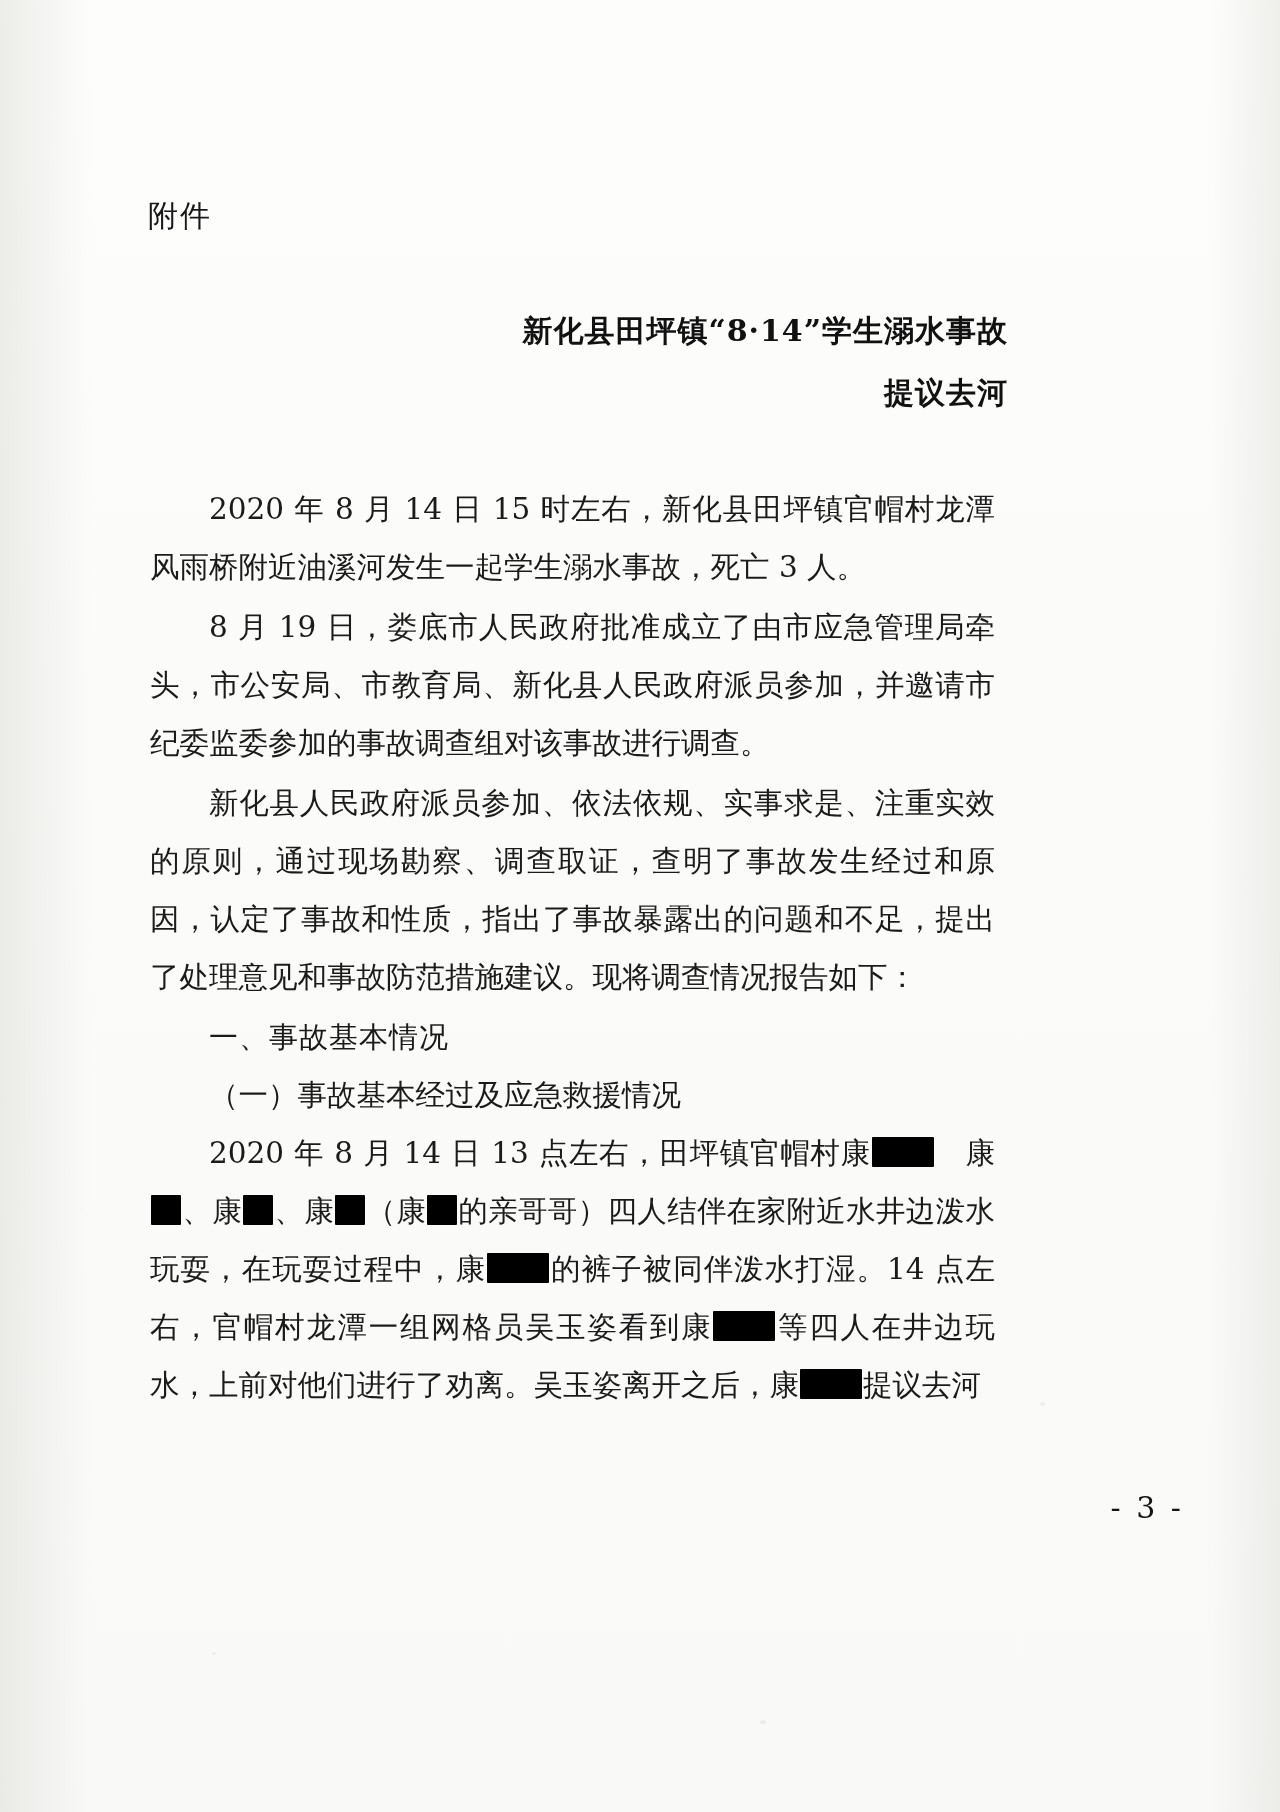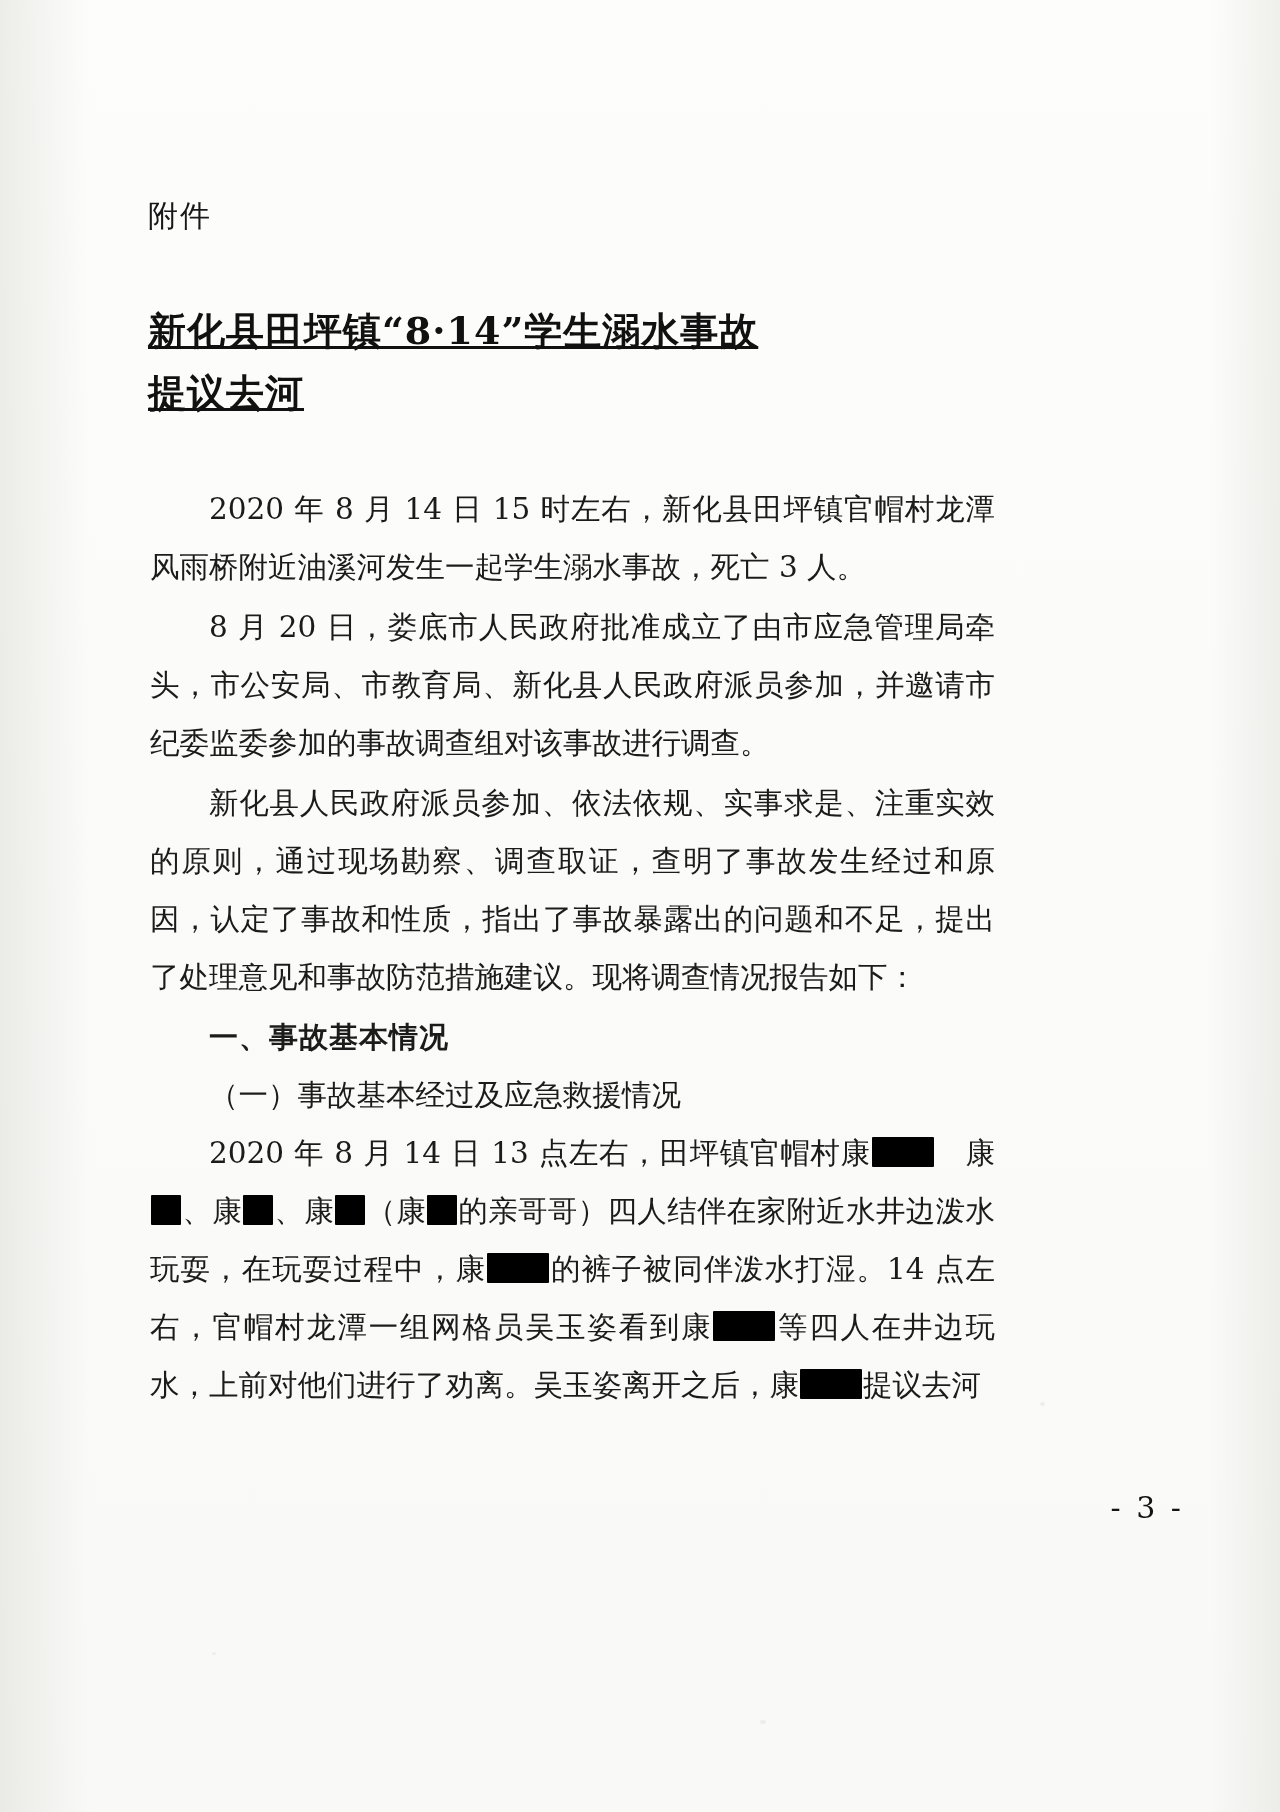--- a/index.html
+++ b/index.html
@@ -51,28 +51,27 @@
     letter-spacing: 2px;
     font-family: "DejaVu Sans", "Liberation Sans", sans-serif;
     color: #18181a;
   }
 
   .doc-title {
     position: absolute;
     left: 148px;
     top: 300px;
     width: 860px;
-    text-align: left;
-    font-size: 38px;
+    text-align: right;
+    font-size: 30px;
     font-weight: bold;
     line-height: 62px;
     letter-spacing: 1px;
     color: #111;
     font-family: "DejaVu Serif", "Liberation Serif", serif;
-    text-decoration: underline;
   }
   .doc-title .line2 {
     display: block;
   }
 
   .body-text {
     position: absolute;
     left: 150px;
     top: 480px;
     width: 845px;
@@ -84,21 +83,21 @@
   }
 
   .para {
     margin: 0 0 2px 0;
     text-indent: 59px;
   }
 
   .section-heading {
     margin: 0;
     text-indent: 59px;
-    font-weight: bold;
+    font-weight: normal;
     letter-spacing: 1px;
     font-family: "DejaVu Sans", "Liberation Sans", sans-serif;
     font-size: 29px;
   }
 
   .subsection-heading {
     margin: 0;
     text-indent: 59px;
   }
 
@@ -140,21 +139,21 @@
 
   <div class="attachment-label">附件</div>
 
   <div class="doc-title">
     <span>新化县田坪镇“8·14”学生溺水事故</span>
     <span class="line2">提议去河</span>
   </div>
 
   <div class="body-text">
     <p class="para">2020 年 8 月 14 日 15 时左右，新化县田坪镇官帽村龙潭风雨桥附近油溪河发生一起学生溺水事故，死亡 3 人。</p>
-    <p class="para">8 月 20 日，娄底市人民政府批准成立了由市应急管理局牵头，市公安局、市教育局、新化县人民政府派员参加，并邀请市纪委监委参加的事故调查组对该事故进行调查。</p>
+    <p class="para">8 月 19 日，娄底市人民政府批准成立了由市应急管理局牵头，市公安局、市教育局、新化县人民政府派员参加，并邀请市纪委监委参加的事故调查组对该事故进行调查。</p>
     <p class="para">新化县人民政府派员参加、依法依规、实事求是、注重实效的原则，通过现场勘察、调查取证，查明了事故发生经过和原因，认定了事故和性质，指出了事故暴露出的问题和不足，提出了处理意见和事故防范措施建议。现将调查情况报告如下：</p>
     <p class="section-heading">一、事故基本情况</p>
     <p class="subsection-heading">（一）事故基本经过及应急救援情况</p>
     <p class="para" id="redacted-para">2020 年 8 月 14 日 13 点左右，田坪镇官帽村康<span class="redact w2"></span>　康<span class="redact w1"></span>、康<span class="redact w1"></span>、康<span class="redact w1"></span>（康<span class="redact w1"></span>的亲哥哥）四人结伴在家附近水井边泼水玩耍，在玩耍过程中，康<span class="redact w2"></span>的裤子被同伴泼水打湿。14 点左右，官帽村龙潭一组网格员吴玉姿看到康<span class="redact w2"></span>等四人在井边玩水，上前对他们进行了劝离。吴玉姿离开之后，康<span class="redact w2"></span>提议去河</p>
   </div>
 
   <div class="page-number">- 3 -</div>
 
   <div class="speckle" style="left:1040px;top:1402px;width:5px;height:4px;"></div>
   <div class="speckle" style="left:212px;top:1652px;width:4px;height:3px;"></div>

